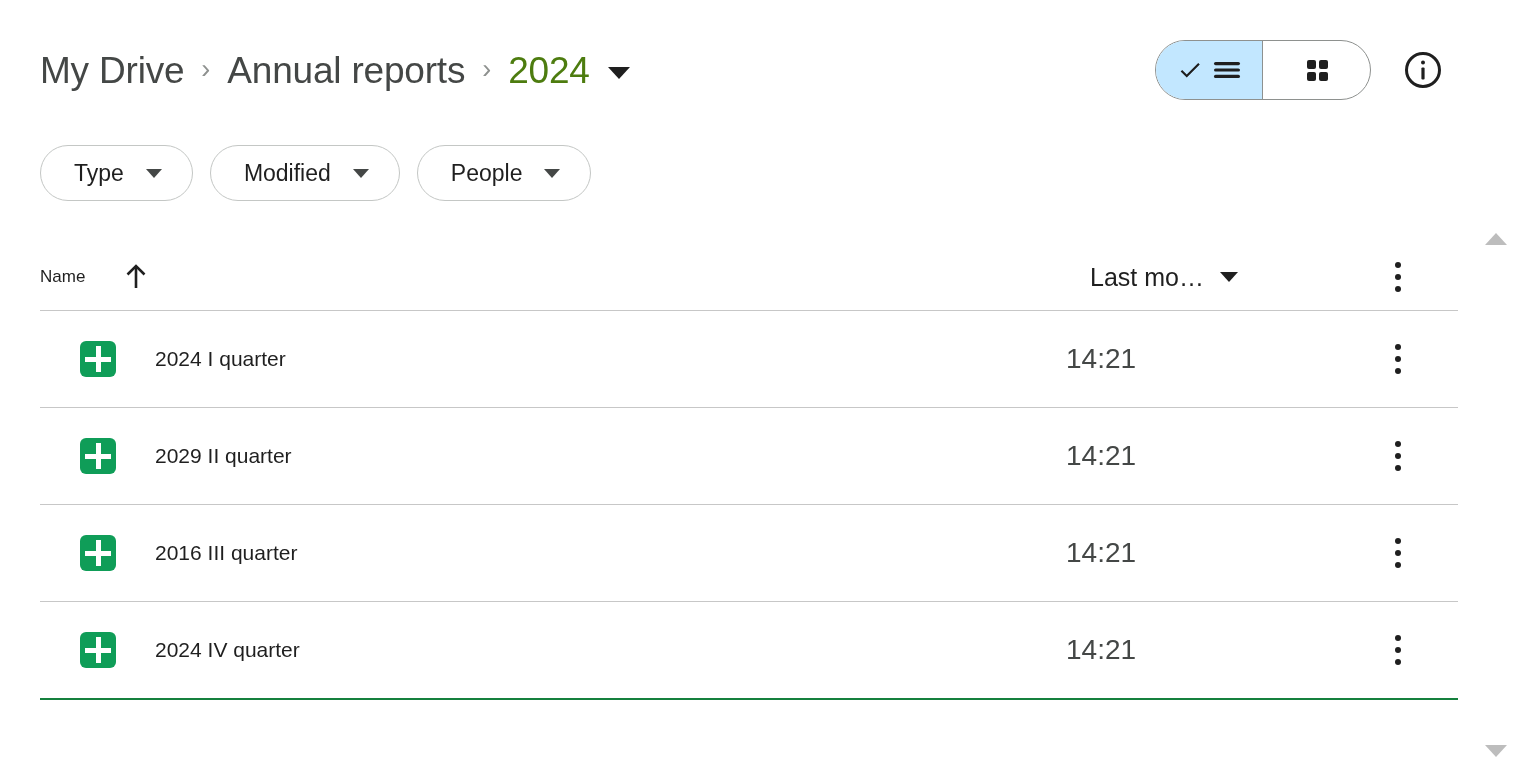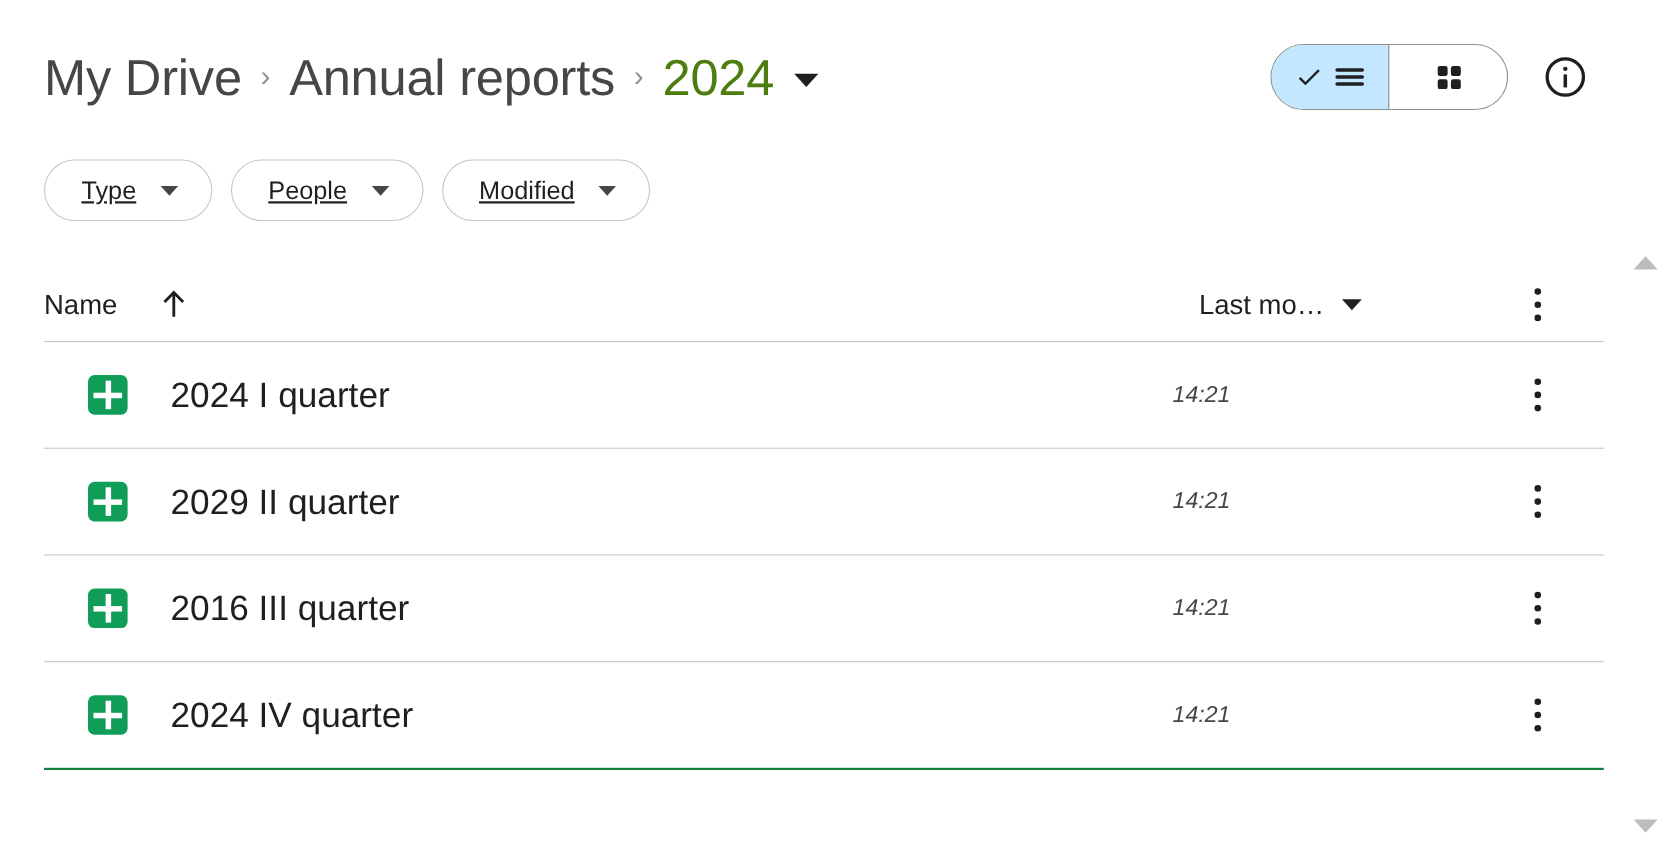--- a/index.html
+++ b/index.html
@@ -26,21 +26,21 @@
   }
   .breadcrumb {
     position: absolute;
     left: 40px;
     top: 40px;
     display: flex;
     align-items: center;
     height: 60px;
   }
   .crumb {
-    font-size: 46px;
+    font-size: 37px;
     line-height: 1;
     color: #444746;
     letter-spacing: -0.2px;
     white-space: nowrap;
   }
   .crumb.current {
     color: #4d7c0f;
   }
   .crumb-sep {
     font-size: 27px;
@@ -109,21 +109,20 @@
   }
   .chip {
     height: 56px;
     border: 1px solid #c4c7c5;
     border-radius: 28px;
     display: flex;
     align-items: center;
     padding: 0 20px 0 33px;
     box-sizing: border-box;
     background: #fff;
-    text-decoration: underline;
   }
   .chip-label {
     font-size: 23px;
     color: #1f1f1f;
     white-space: nowrap;
   }
   .chip-caret {
     width: 0; height: 0;
     border-left: 8px solid transparent;
     border-right: 8px solid transparent;
@@ -140,21 +139,21 @@
     width: 1516px;
   }
   .col-head {
     position: relative;
     height: 66px;
     margin: 0 58px 0 40px;
     display: flex;
     align-items: center;
   }
   .th-name {
-    font-size: 25px;
+    font-size: 17px;
     color: #1f1f1f;
     margin-left: 0;
   }
   .sort-arrow {
     margin-left: 38px;
     display: block;
   }
   .th-modified {
     position: absolute;
     left: 1050px;
@@ -224,31 +223,30 @@
   .file-icon .h {
     position: absolute;
     top: 50%;
     left: 5px;
     width: 26px;
     height: 5px;
     margin-top: -2.5px;
     background: #fff;
   }
   .file-name {
-    font-size: 32px;
+    font-size: 21px;
     color: #1f1f1f;
     margin-left: 39px;
     white-space: nowrap;
   }
   .row-modified {
     position: absolute;
     left: 1026px;
-    font-size: 21px;
+    font-size: 28px;
     color: #444746;
-    font-style: italic;
   }
   .row-more {
     position: absolute;
     left: 1355px;
   }
 
   
   .scroll-arrow {
     position: absolute;
     right: 9px;
@@ -308,25 +306,25 @@
     </svg>
   </div>
 </div>
 
 <div class="chips">
   <div class="chip">
     <span class="chip-label">Type</span>
     <span class="chip-caret"></span>
   </div>
   <div class="chip">
+    <span class="chip-label">Modified</span>
+    <span class="chip-caret"></span>
+  </div>
+  <div class="chip">
     <span class="chip-label">People</span>
-    <span class="chip-caret"></span>
-  </div>
-  <div class="chip">
-    <span class="chip-label">Modified</span>
     <span class="chip-caret"></span>
   </div>
 </div>
 
 <div class="table">
 
   <div class="col-head">
     <span class="th-name">Name</span>
     <svg class="sort-arrow" width="26" height="28" viewBox="0 0 26 28">
       <path d="M13 3 L13 25" stroke="#1f1f1f" stroke-width="2.6" fill="none"></path>

